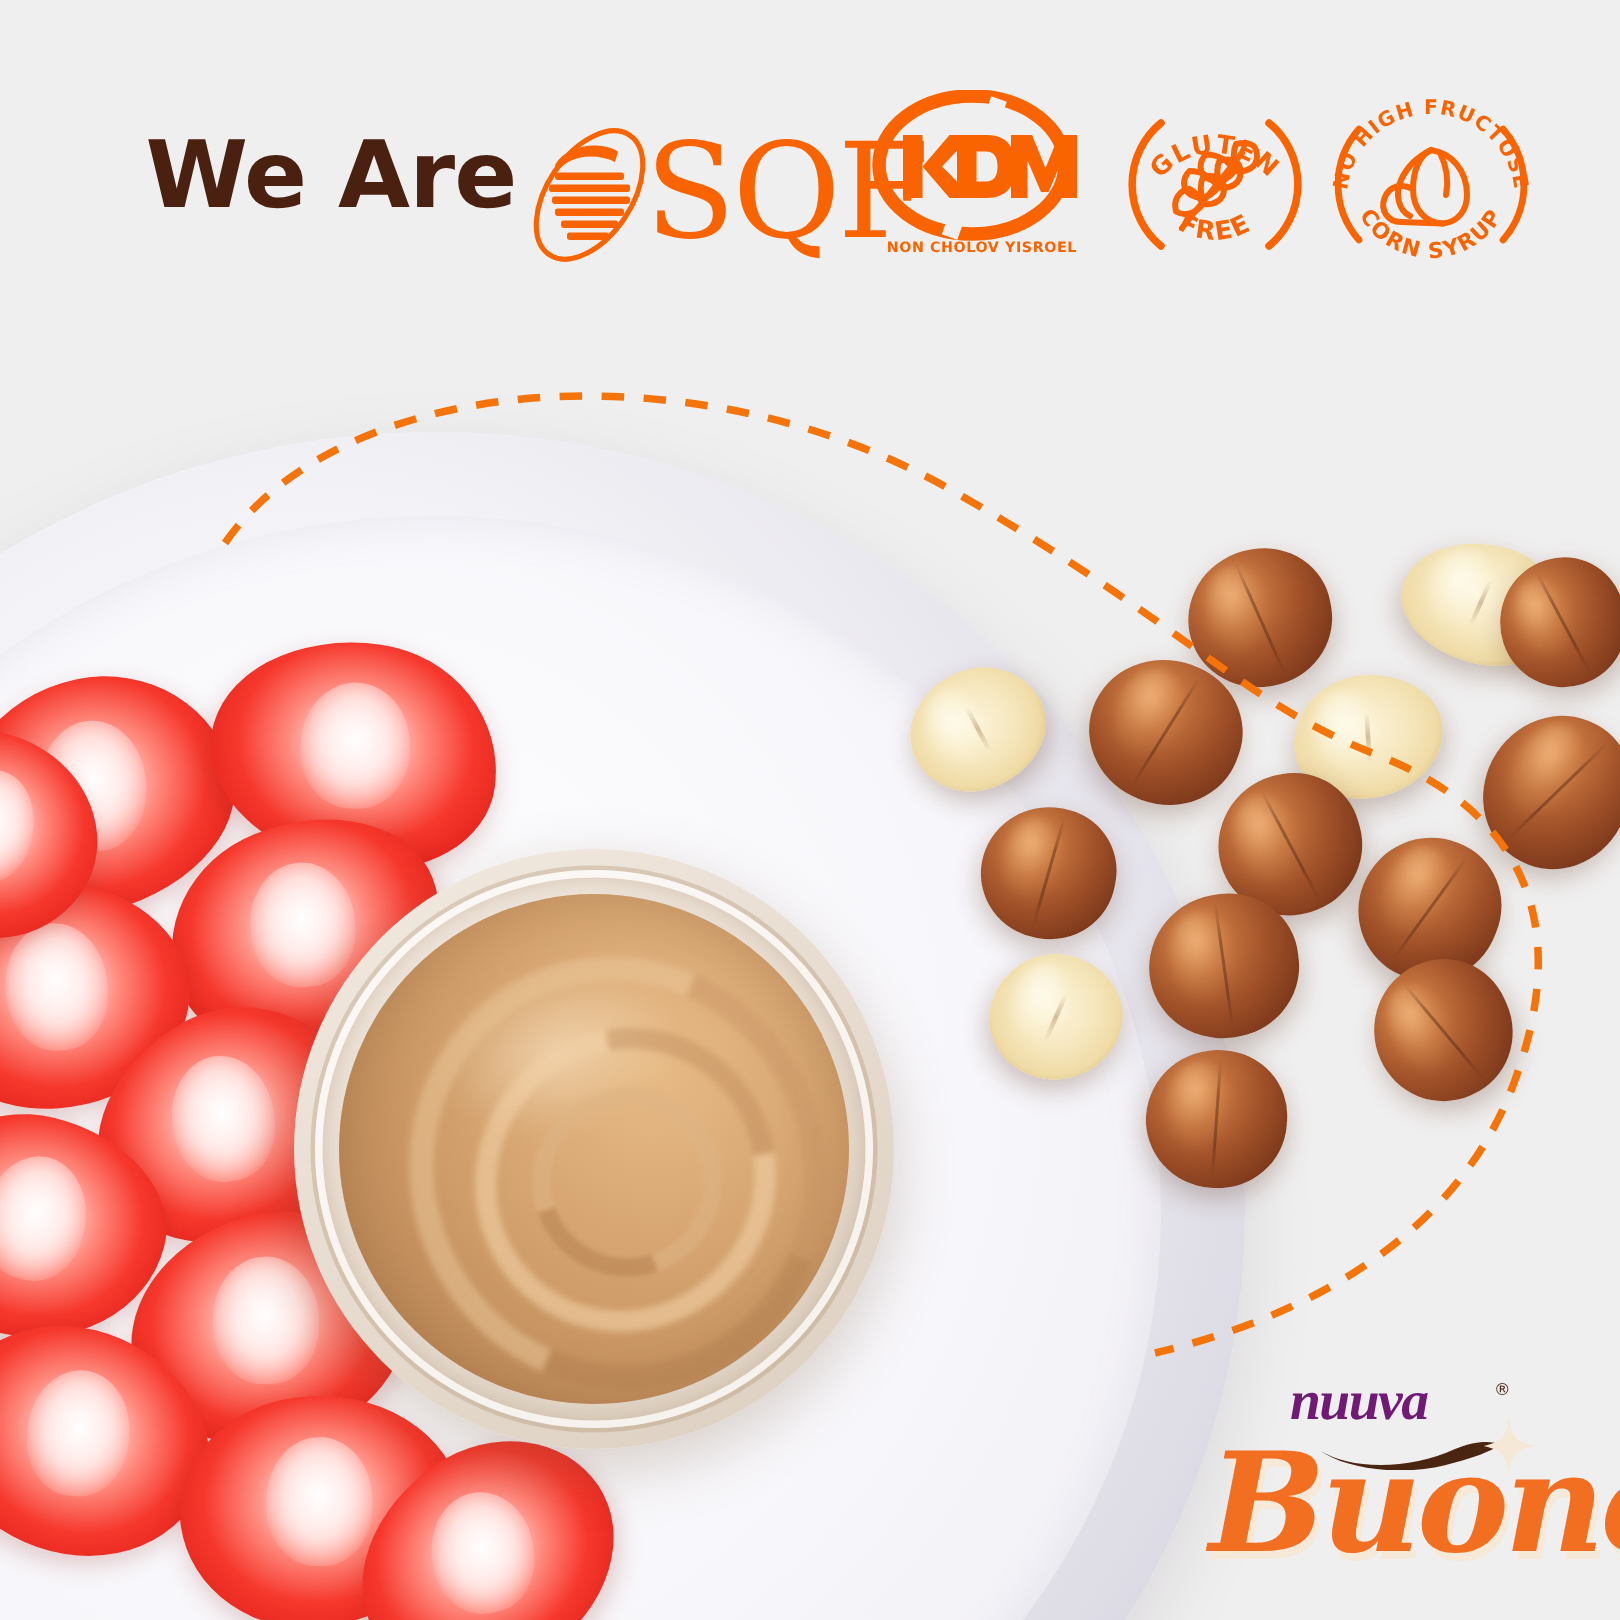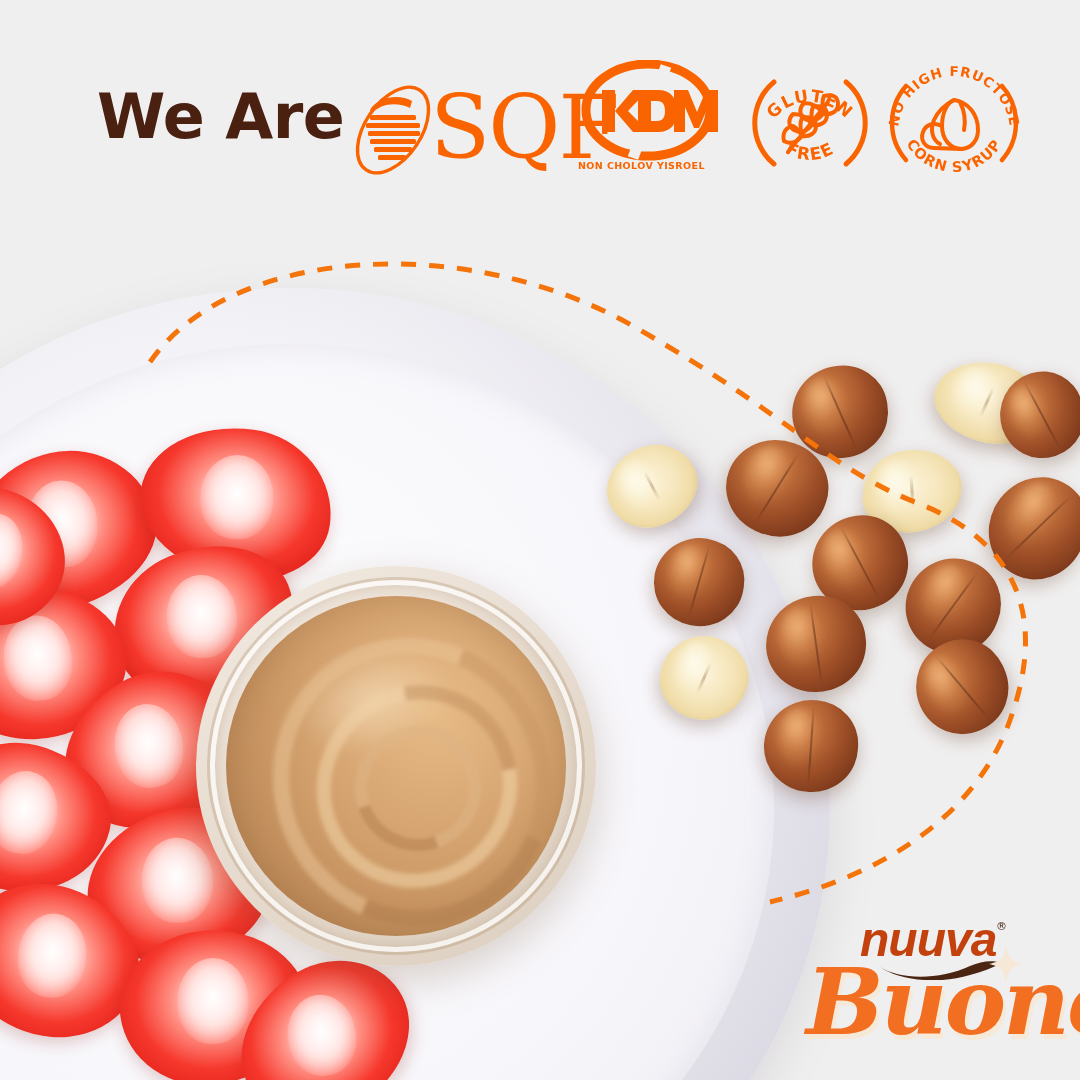--- a/index.html
+++ b/index.html
@@ -39,21 +39,21 @@
   #sqf-word{
     position:absolute;left:86px;top:10px;
     font-family:"DejaVu Serif", serif;
     font-size:88px;font-weight:400;color:#FA6400;
     line-height:1;letter-spacing:-2px;
   }
 
   
   #kdm-logo{left:578px;top:60px;width:140px;height:130px;}
   #kdm-sub{
-    position:absolute;left:0;top:100px;width:140px;text-align:left;
+    position:absolute;left:0;top:100px;width:140px;text-align:right;
     font-family:"DejaVu Sans", sans-serif;
     font-size:9.5px;font-weight:bold;color:#FA6400;
     letter-spacing:0.4px;
   }
 
   
   #gf-badge{left:750px;top:58px;width:120px;height:130px;}
   
   #hfcs-badge{left:884px;top:56px;width:140px;height:134px;}
 
@@ -175,23 +175,23 @@
 
   
   #dash-curve{position:absolute;left:0;top:0;width:1080px;height:1080px;pointer-events:none;}
 
   
   #brand{
     position:absolute;left:800px;top:916px;width:260px;height:128px;
   }
   #brand-nuuva{
     position:absolute;left:60px;top:0px;
-    font-family:Liberation Sans, sans-serif;
+    font-family:Liberation Serif, serif;
     font-style:italic;font-weight:bold;
-    font-size:48px;color:#c2410c;
+    font-size:37px;color:#701a75;
     letter-spacing:-1px;line-height:1;
   }
   #brand-reg{
     position:absolute;left:196px;top:4px;
     font-family:"DejaVu Sans", sans-serif;
     font-size:11px;color:#4A2512;
   }
   #nuuva-swoosh{position:absolute;left:78px;top:42px;width:126px;height:22px;}
   #brand-buono{
     position:absolute;left:6px;top:40px;

